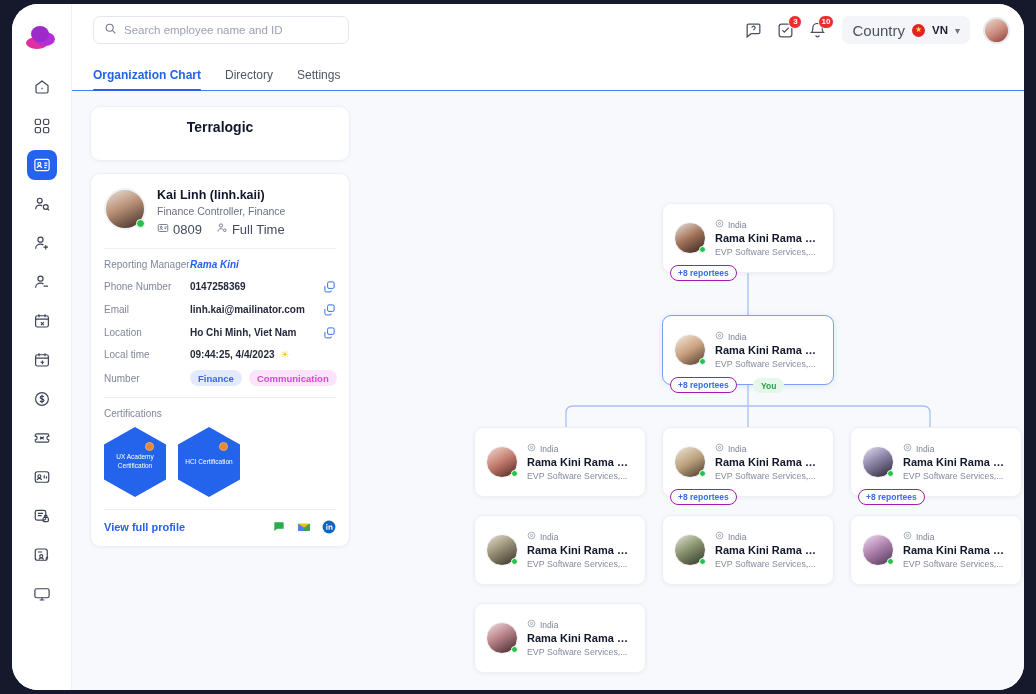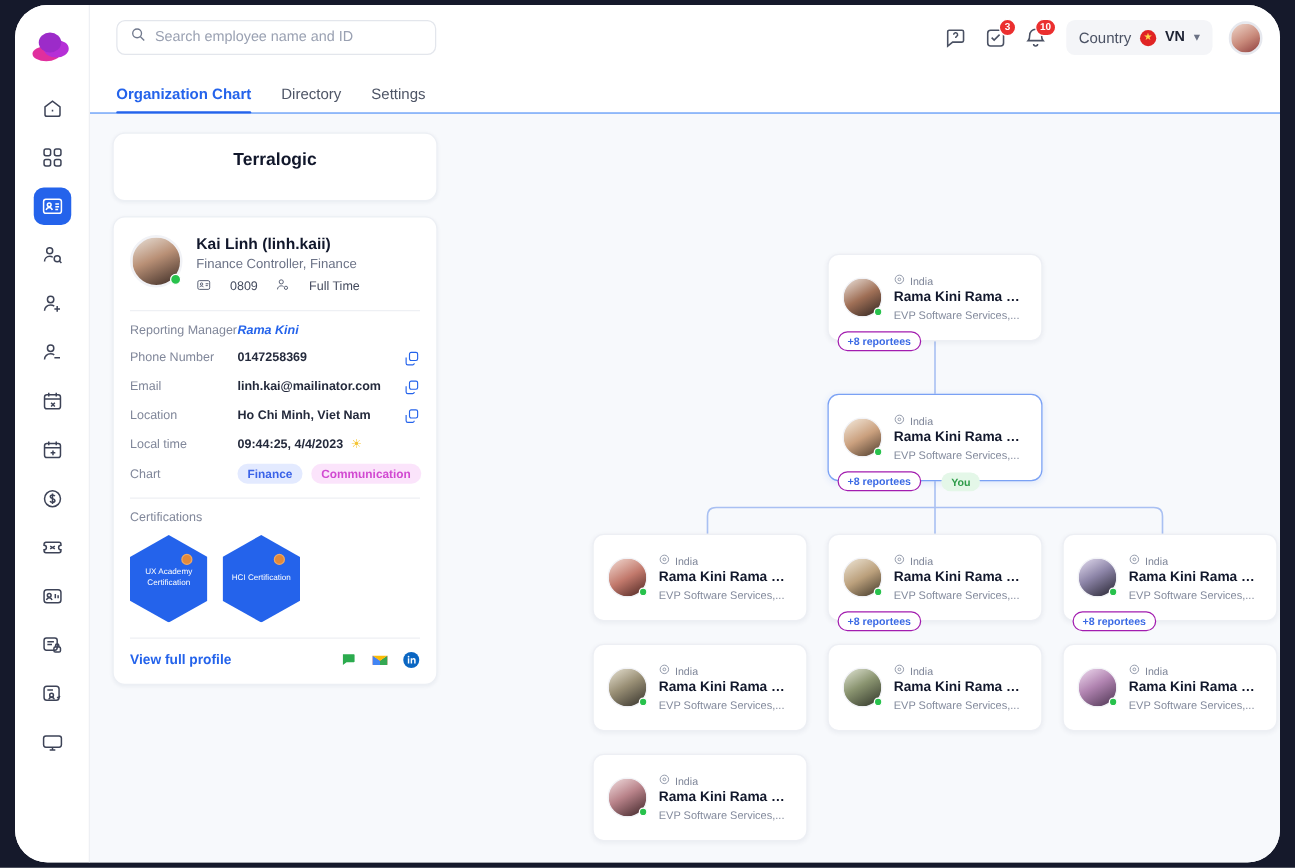--- a/index.html
+++ b/index.html
@@ -77,21 +77,21 @@
     background: #eb2f2f; color: #fff;
     border-radius: 8px; font-size: 8px; font-weight: bold;
     display: flex; align-items: center; justify-content: center;
     border: 1.5px solid #fff;
   }
   .country {
     display: flex; align-items: center; gap: 7px;
     background: #f4f5f8; border-radius: 7px;
     height: 28px; padding: 0 10px; margin-left: 2px; cursor: pointer;
   }
-  .country .lbl { font-size: 12px; color: #4b5264; }
+  .country .lbl { font-size: 15px; color: #4b5264; }
   .country .flag {
     width: 13px; height: 13px; border-radius: 50%;
     background: #e02424; display: flex; align-items: center; justify-content: center;
     color: #ffd94a; font-size: 8px; line-height: 1;
   }
   .country .code { font-size: 11.5px; font-weight: bold; color: #1d2233; }
   .country .chev { color: #6b7285; font-size: 10px; }
   .avatar-top {
     width: 27px; height: 27px; border-radius: 50%;
     border: 2px solid #e6e8ee; overflow: hidden; cursor: pointer;
@@ -156,21 +156,21 @@
     border: 2px solid #f1f2f6;
   }
   .dot-online {
     position: absolute; right: 1px; bottom: 2px;
     width: 9px; height: 9px; border-radius: 50%;
     background: #27c24c; border: 1.6px solid #fff;
   }
   .p-name { font-size: 12.5px; font-weight: bold; color: #11172b; }
   .p-role { font-size: 10.5px; color: #6b7286; margin-top: 3px; }
   .p-meta { display: flex; align-items: center; gap: 14px; margin-top: 5px; }
-  .p-meta-it { display: flex; align-items: center; gap: 15px; font-size: 10px; color: #444b5e; }
+  .p-meta-it { display: flex; align-items: center; gap: 4px; font-size: 13px; color: #444b5e; }
   .p-meta-it svg { width: 12px; height: 12px; color: #5b6276; }
 
   .divider { height: 1px; background: #eef0f4; margin: 11px 0 10px; }
 
   .row {
     display: flex; align-items: center;
     font-size: 10px; margin-bottom: 10px;
   }
   .row .k { width: 86px; color: #80879a; flex: none; }
   .row .v { color: #242a3c; font-weight: bold; flex: 1; }
@@ -519,21 +519,21 @@
           </span>
         </div>
 
         <div class="row">
           <span class="k">Local time</span>
           <span class="v plain" style="flex:none">09:44:25, 4/4/2023</span>
           <span class="sun" style="color:#f5c534">☀</span>
         </div>
 
         <div class="row">
-          <span class="k">Chart</span>
+          <span class="k">Number</span>
           <span class="chips">
             <span class="chip finance">Finance</span>
             <span class="chip comm">Communication</span>
           </span>
         </div>
 
         <div class="divider"></div>
 
         <div class="cert-title">Certifications</div>
         <div class="hexes">

